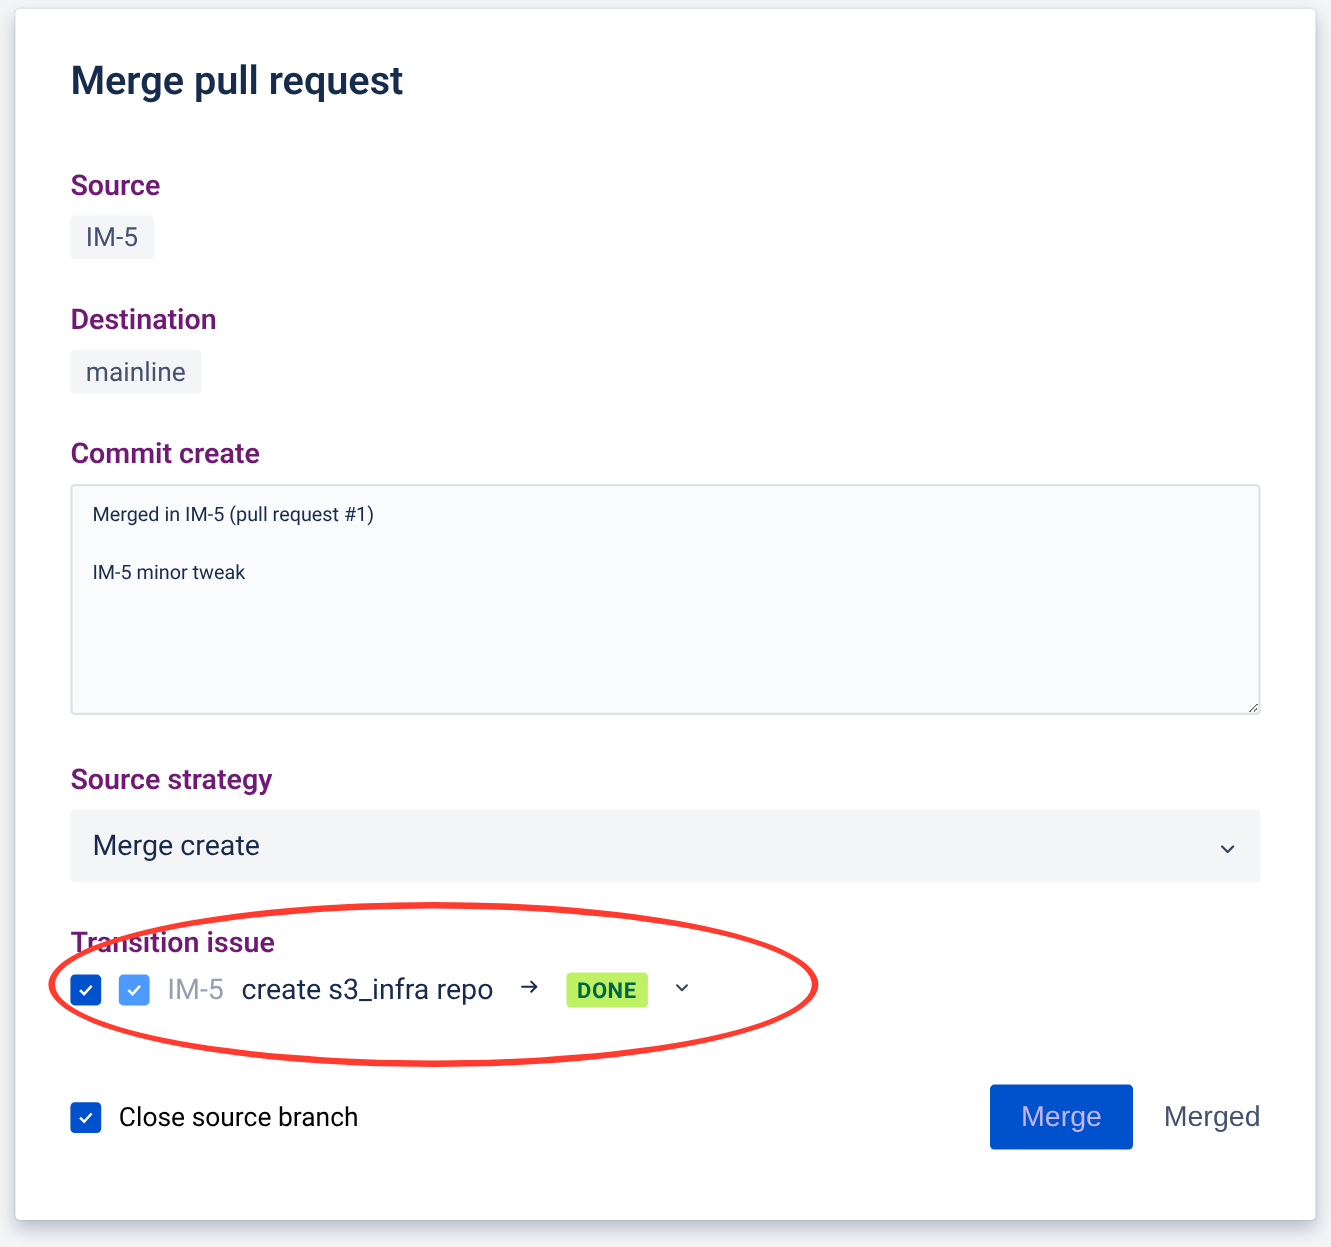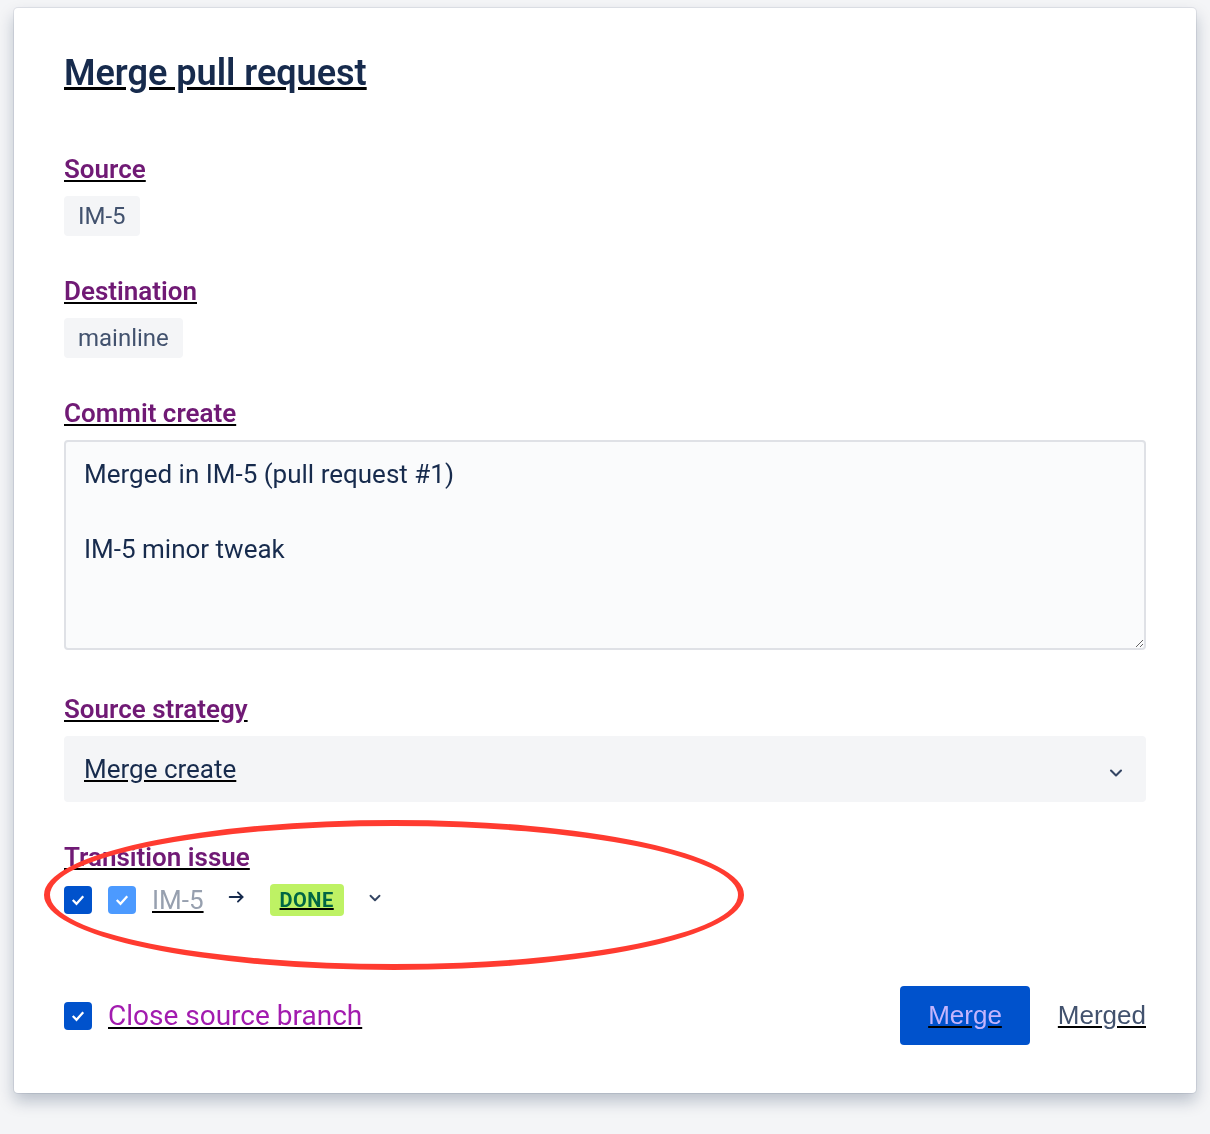--- a/index.html
+++ b/index.html
@@ -12,23 +12,22 @@
       background: #f4f5f7;
       width: 1210px;
       height: 1134px;
       position: relative;
     }
     .dialog {
       background: #ffffff;
       border-radius: 4px;
       box-shadow: 0 0 0 1px rgba(9,30,66,0.08), 0 8px 16px rgba(9,30,66,0.25);
       margin: 8px 14px;
-      padding: 44px 50px 48px 50px;
-      position: relative;
-      text-decoration: underline;
+      padding: 44px 50px 64px 50px;
+      position: relative;
     }
     .dialog-title {
       font-size: 36px;
       font-weight: 600;
       color: #172b4d;
       margin-bottom: 60px;
     }
     .field {
       margin-bottom: 40px;
     }
@@ -47,21 +46,21 @@
       padding: 6px 14px;
       border-radius: 4px;
     }
     .commit-textarea {
       width: 100%;
       min-height: 210px;
       border: 2px solid #dfe1e6;
       border-radius: 4px;
       background: #fafbfc;
       padding: 14px 18px;
-      font-size: 26px;
+      font-size: 18px;
       color: #172b4d;
       font-family: inherit;
       resize: both;
       line-height: 1.45;
     }
     .strategy-select {
       width: 100%;
       background: #f4f5f7;
       border: none;
       border-radius: 4px;
@@ -146,22 +145,22 @@
       align-items: center;
       justify-content: space-between;
       margin-top: 70px;
     }
     .close-branch {
       display: flex;
       align-items: center;
       gap: 16px;
     }
     .close-branch-label {
-      font-size: 28px;
-      color: #a21caf;
+      font-size: 24px;
+      color: #000000;
     }
     .footer-actions {
       display: flex;
       align-items: center;
       gap: 28px;
     }
     .btn-primary {
       background: #0052cc;
       color: #c4b5fd;
       border: none;
@@ -227,20 +226,21 @@
         <svg viewBox="0 0 24 24">
             <polyline points="5,12 10,17 19,7"></polyline>
           </svg>
       </span>
       <span class="checkbox checked-light">
         <svg viewBox="0 0 24 24">
             <polyline points="5,12 10,17 19,7"></polyline>
           </svg>
       </span>
       <span class="issue-key">IM-5</span>
+      <span class="issue-title">create s3_infra repo</span>
       <span class="arrow-icon">
         <svg viewBox="0 0 24 24" width="22" height="22">
             <line x1="4" y1="12" x2="18" y2="12" stroke="#172b4d" stroke-width="2" stroke-linecap="round"></line>
             <polyline points="13,7 18,12 13,17" stroke="#172b4d" stroke-width="2" fill="none" stroke-linecap="round" stroke-linejoin="round"></polyline>
           </svg>
       </span>
       <span class="status-lozenge">DONE</span>
       <span class="status-chevron">
         <svg viewBox="0 0 24 24" width="18" height="18">
             <path d="M6 9l6 6 6-6" stroke="#344563" stroke-width="2.5" fill="none" stroke-linecap="round" stroke-linejoin="round"></path>

